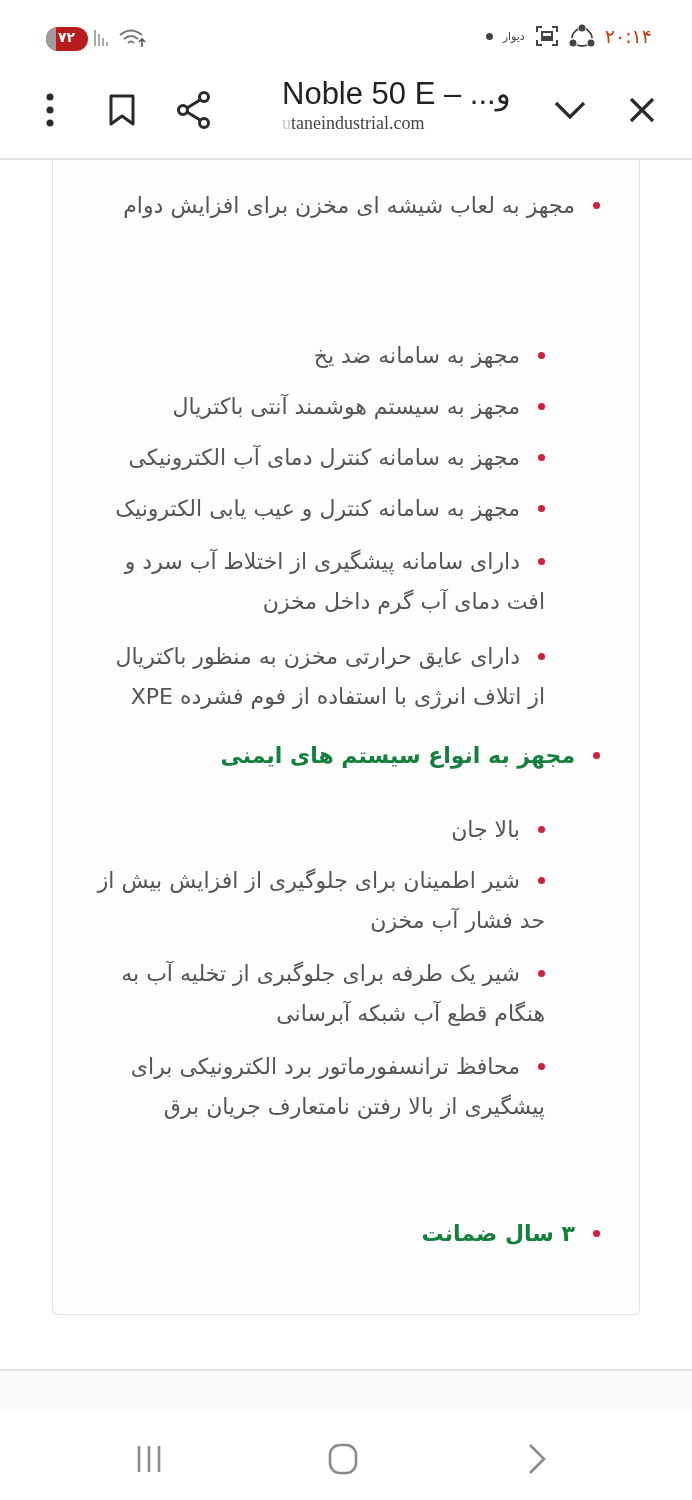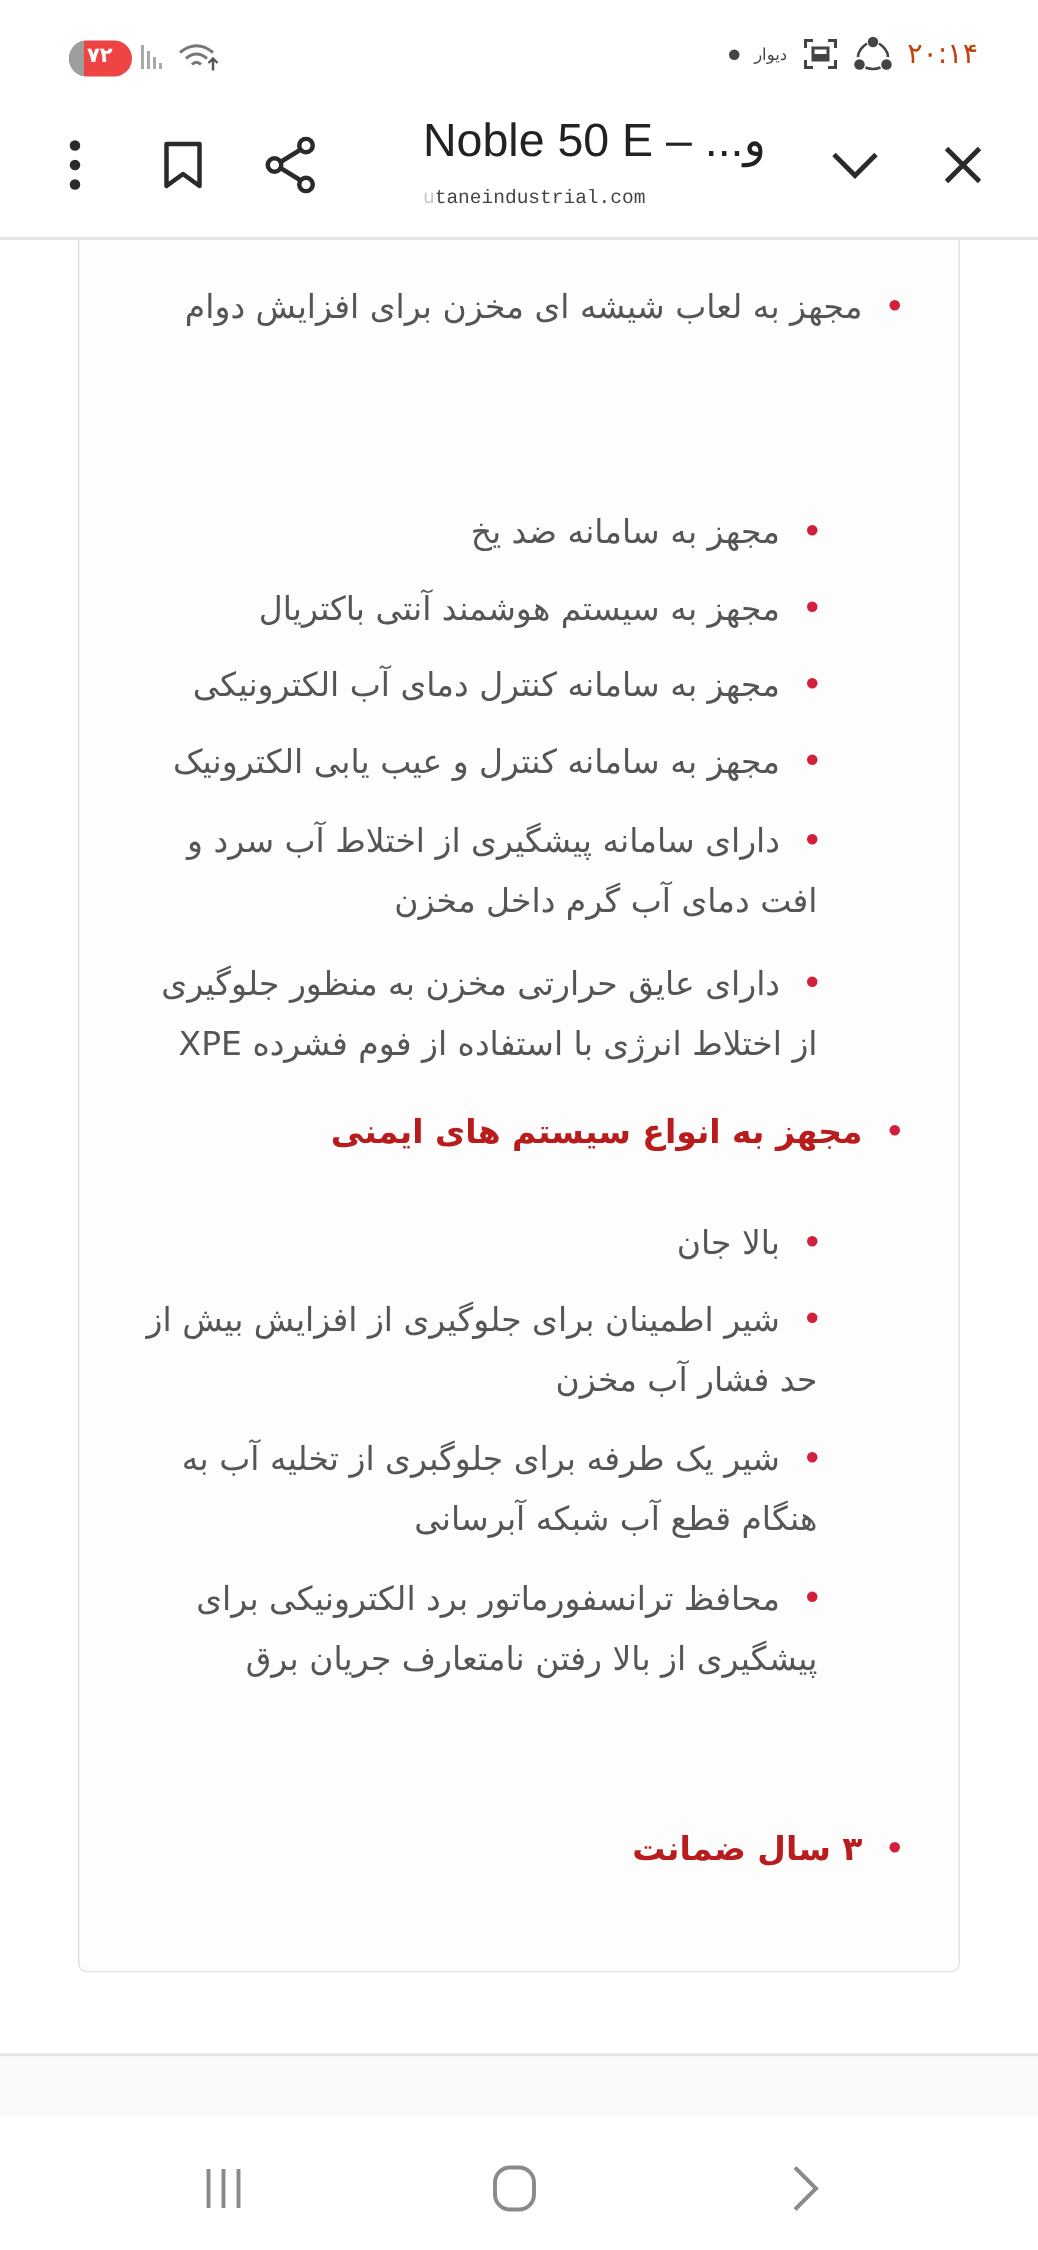--- a/index.html
+++ b/index.html
@@ -1,45 +1,45 @@
 <!DOCTYPE html>
 <html><head>
 <meta charset="utf-8">
 <style>
   * { box-sizing: border-box; margin: 0; padding: 0; }
   html, body { width: 692px; height: 1500px; background: #ffffff; overflow: hidden; }
   body { font-family: "DejaVu Sans", sans-serif; color: #555555; position: relative; }
 
   
   .status-bar { position: absolute; top: 0; left: 0; width: 692px; height: 70px; }
-  .battery { position: absolute; left: 46px; top: 27px; width: 42px; height: 24px; border-radius: 12px; background: #ef4444; overflow: hidden; }
+  .battery { position: absolute; left: 46px; top: 27px; width: 42px; height: 24px; border-radius: 12px; background: #b91c1c; overflow: hidden; }
   .battery .fill-light { position: absolute; left: 0; top: 0; width: 10px; height: 24px; background: #9e9e9e; }
   .battery span { position: absolute; left: 12px; top: 2px; font-size: 14px; font-weight: bold; color: #fff; }
   .signal { position: absolute; left: 94px; top: 30px; display: flex; align-items: flex-end; gap: 2px; height: 16px; }
   .signal i { display: block; width: 2px; background: #aaa; }
   .wifi { position: absolute; left: 118px; top: 27px; }
   .status-right { position: absolute; right: 40px; top: 24px; display: flex; align-items: center; gap: 10px; direction: ltr; }
   .dot { width: 7px; height: 7px; border-radius: 50%; background: #444; }
   .status-app { font-size: 11px; color: #444; }
   .clock { font-size: 19px; color: #c2410c; letter-spacing: 0.5px; }
 
   
   .header { position: absolute; top: 70px; left: 0; width: 692px; height: 90px; border-bottom: 2px solid #e6e6e6; }
   .hbtn { position: absolute; top: 18px; width: 44px; height: 44px; display: flex; align-items: center; justify-content: center; }
   .title-block { position: absolute; left: 282px; top: 5px; width: 240px; }
   .page-title { font-family: "Liberation Sans", sans-serif; font-size: 31px; color: #222; white-space: nowrap; }
-  .page-url { font-family: Liberation Mono, monospace; font-size: 13px; color: #444; margin-top: 12px; white-space: nowrap; }
+  .page-url { font-family: Liberation Serif, serif; font-size: 18px; color: #444; margin-top: 1px; white-space: nowrap; }
   .page-url .fade { color: #c8c8c8; }
 
   
   .card { position: absolute; left: 52px; top: 160px; width: 588px; height: 1155px; border: 1.5px solid #e2e2e2; border-top: none; border-radius: 0 0 6px 6px; background: #fdfdfd; }
   .list { position: absolute; direction: rtl; text-align: right; font-size: 22px; line-height: 36px; color: #555; }
   .item { position: relative; padding-right: 0; }
   .item .bullet { display: inline-block; width: 7px; height: 7px; border-radius: 50%; background: #d21f3c; margin-left: 18px; vertical-align: middle; position: relative; top: -2px; }
-  .item.heading { color: #b91c1c; font-weight: bold; }
+  .item.heading { color: #15803d; font-weight: bold; }
 
   
   .bottom-divider { position: absolute; top: 1369px; left: 0; width: 692px; height: 2px; background: #e3e3e3; }
   .bottom-area { position: absolute; top: 1371px; left: 0; width: 692px; height: 40px; background: #fafafa; }
   .nav-bar { position: absolute; top: 1411px; left: 0; width: 692px; height: 89px; background: #fff; }
   .nav-btn { position: absolute; top: 28px; width: 50px; height: 40px; display: flex; align-items: center; justify-content: center; }
 </style>
 </head>
 <body>
 
@@ -122,21 +122,21 @@
 <div class="list" style="right:92px; top:188px; width:520px;">
   <div class="item"><span class="bullet"></span><span>مجهز به لعاب شیشه ای مخزن برای افزایش دوام</span></div>
 </div>
 
 <div class="list" style="right:147px; top:338px; width:440px;">
   <div class="item" style="margin-bottom:15px;"><span class="bullet"></span><span>مجهز به سامانه ضد یخ</span></div>
   <div class="item" style="margin-bottom:15px;"><span class="bullet"></span><span>مجهز به سیستم هوشمند آنتی باکتریال</span></div>
   <div class="item" style="margin-bottom:15px;"><span class="bullet"></span><span>مجهز به سامانه کنترل دمای آب الکترونیکی</span></div>
   <div class="item" style="margin-bottom:15px;"><span class="bullet"></span><span>مجهز به سامانه کنترل و عیب یابی الکترونیک</span></div>
   <div class="item" style="margin-bottom:15px; line-height:40px;"><span class="bullet"></span><span>دارای سامانه پیشگیری از اختلاط آب سرد و افت دمای آب گرم داخل مخزن</span></div>
-  <div class="item" style="line-height:40px;"><span class="bullet"></span><span>دارای عایق حرارتی مخزن به منظور جلوگیری از اختلاط انرژی با استفاده از فوم فشرده XPE</span></div>
+  <div class="item" style="line-height:40px;"><span class="bullet"></span><span>دارای عایق حرارتی مخزن به منظور باکتریال از اتلاف انرژی با استفاده از فوم فشرده XPE</span></div>
 </div>
 
 <div class="list" style="right:92px; top:738px; width:520px;">
   <div class="item heading"><span class="bullet"></span><span>مجهز به انواع سیستم های ایمنی</span></div>
 </div>
 
 <div class="list" style="right:147px; top:812px; width:470px;">
   <div class="item" style="margin-bottom:13px;"><span class="bullet"></span><span>بالا جان</span></div>
   <div class="item" style="margin-bottom:13px; line-height:40px;"><span class="bullet"></span><span>شیر اطمینان برای جلوگیری از افزایش بیش از حد فشار آب مخزن</span></div>
   <div class="item" style="margin-bottom:13px; line-height:40px;"><span class="bullet"></span><span>شیر یک طرفه برای جلوگبری از تخلیه آب به هنگام قطع آب شبکه آبرسانی</span></div>

